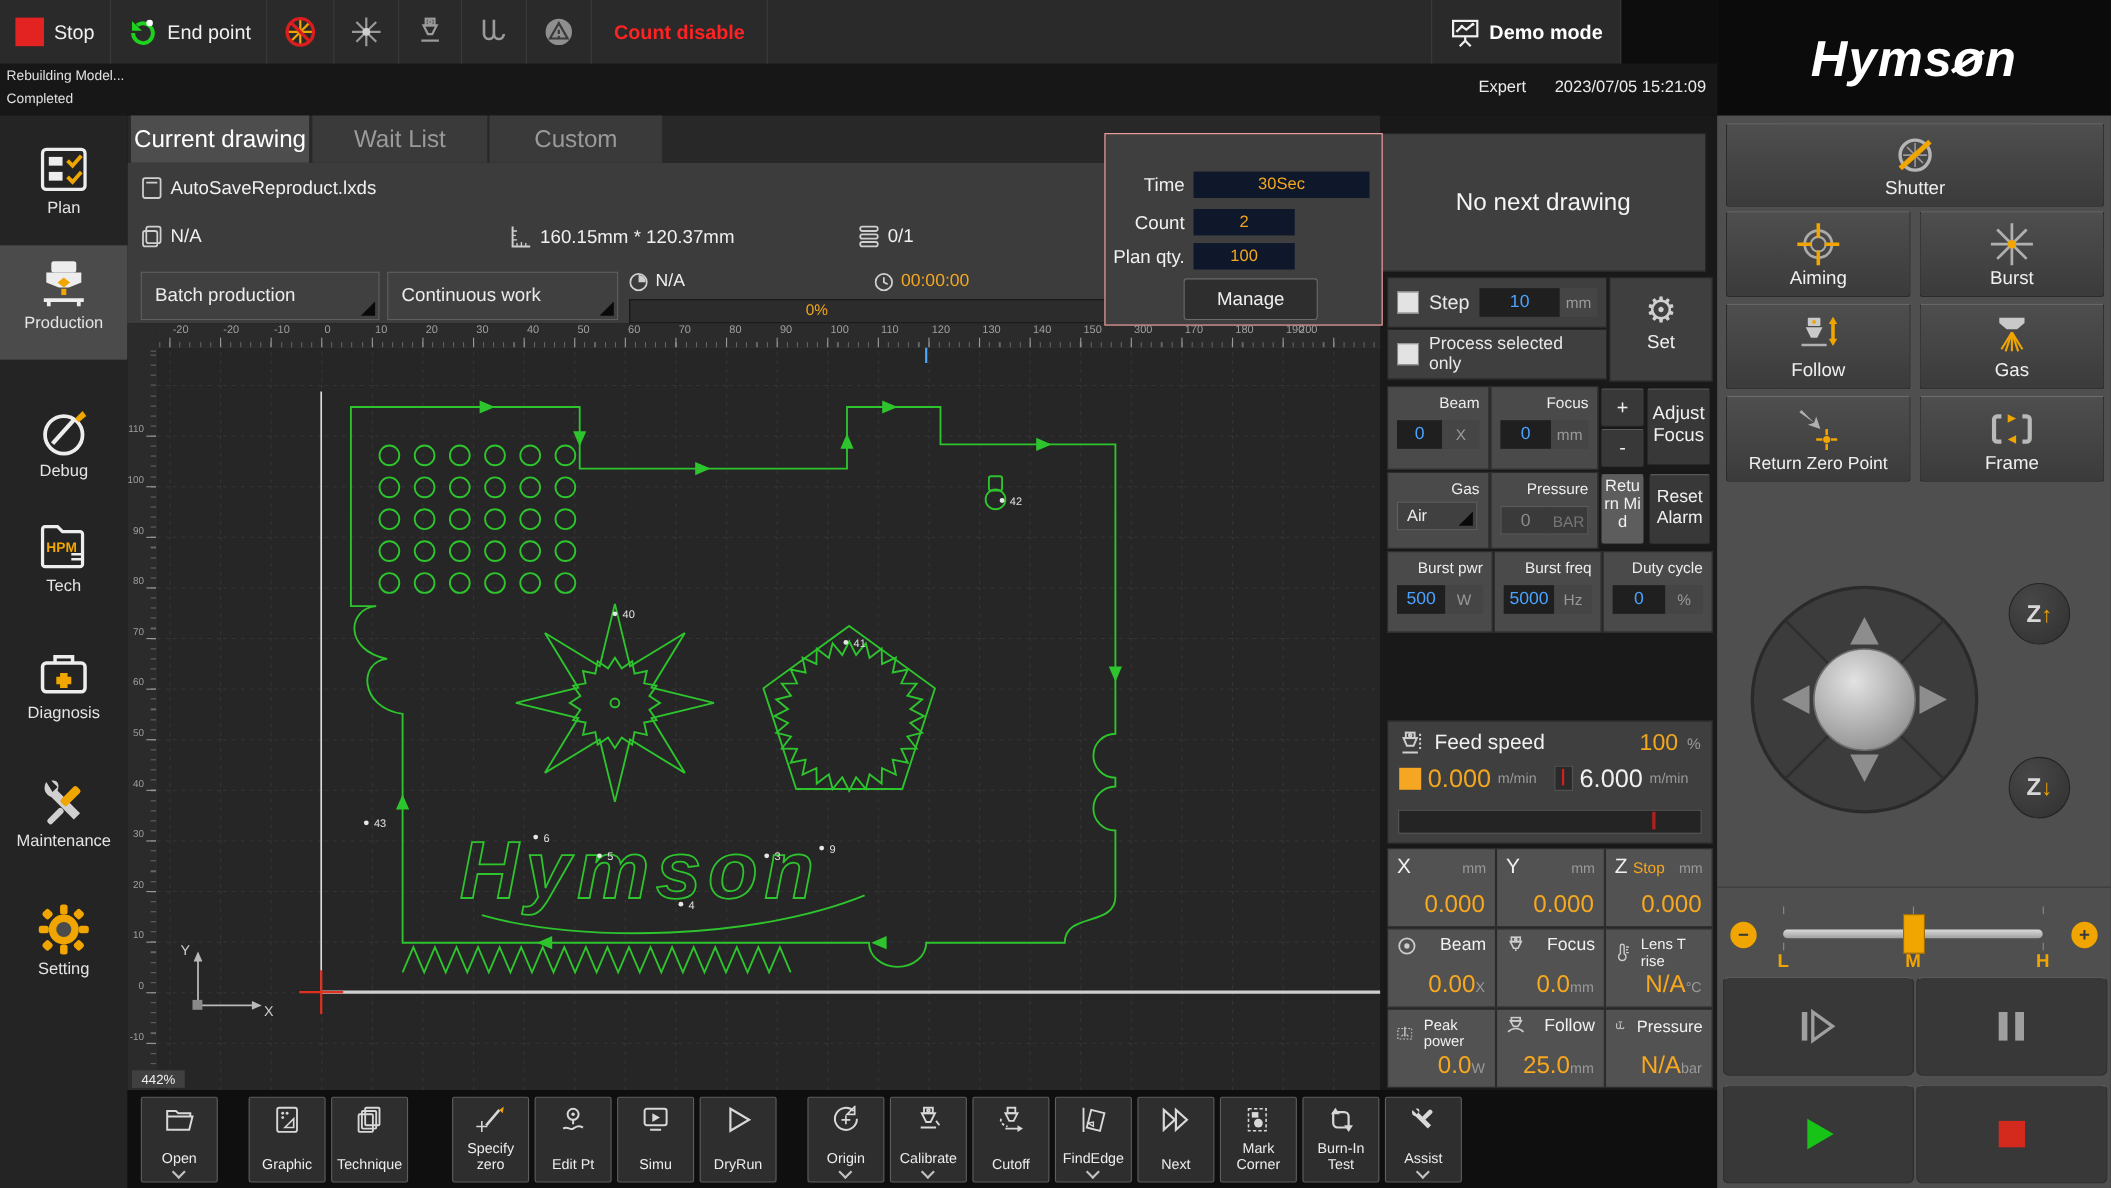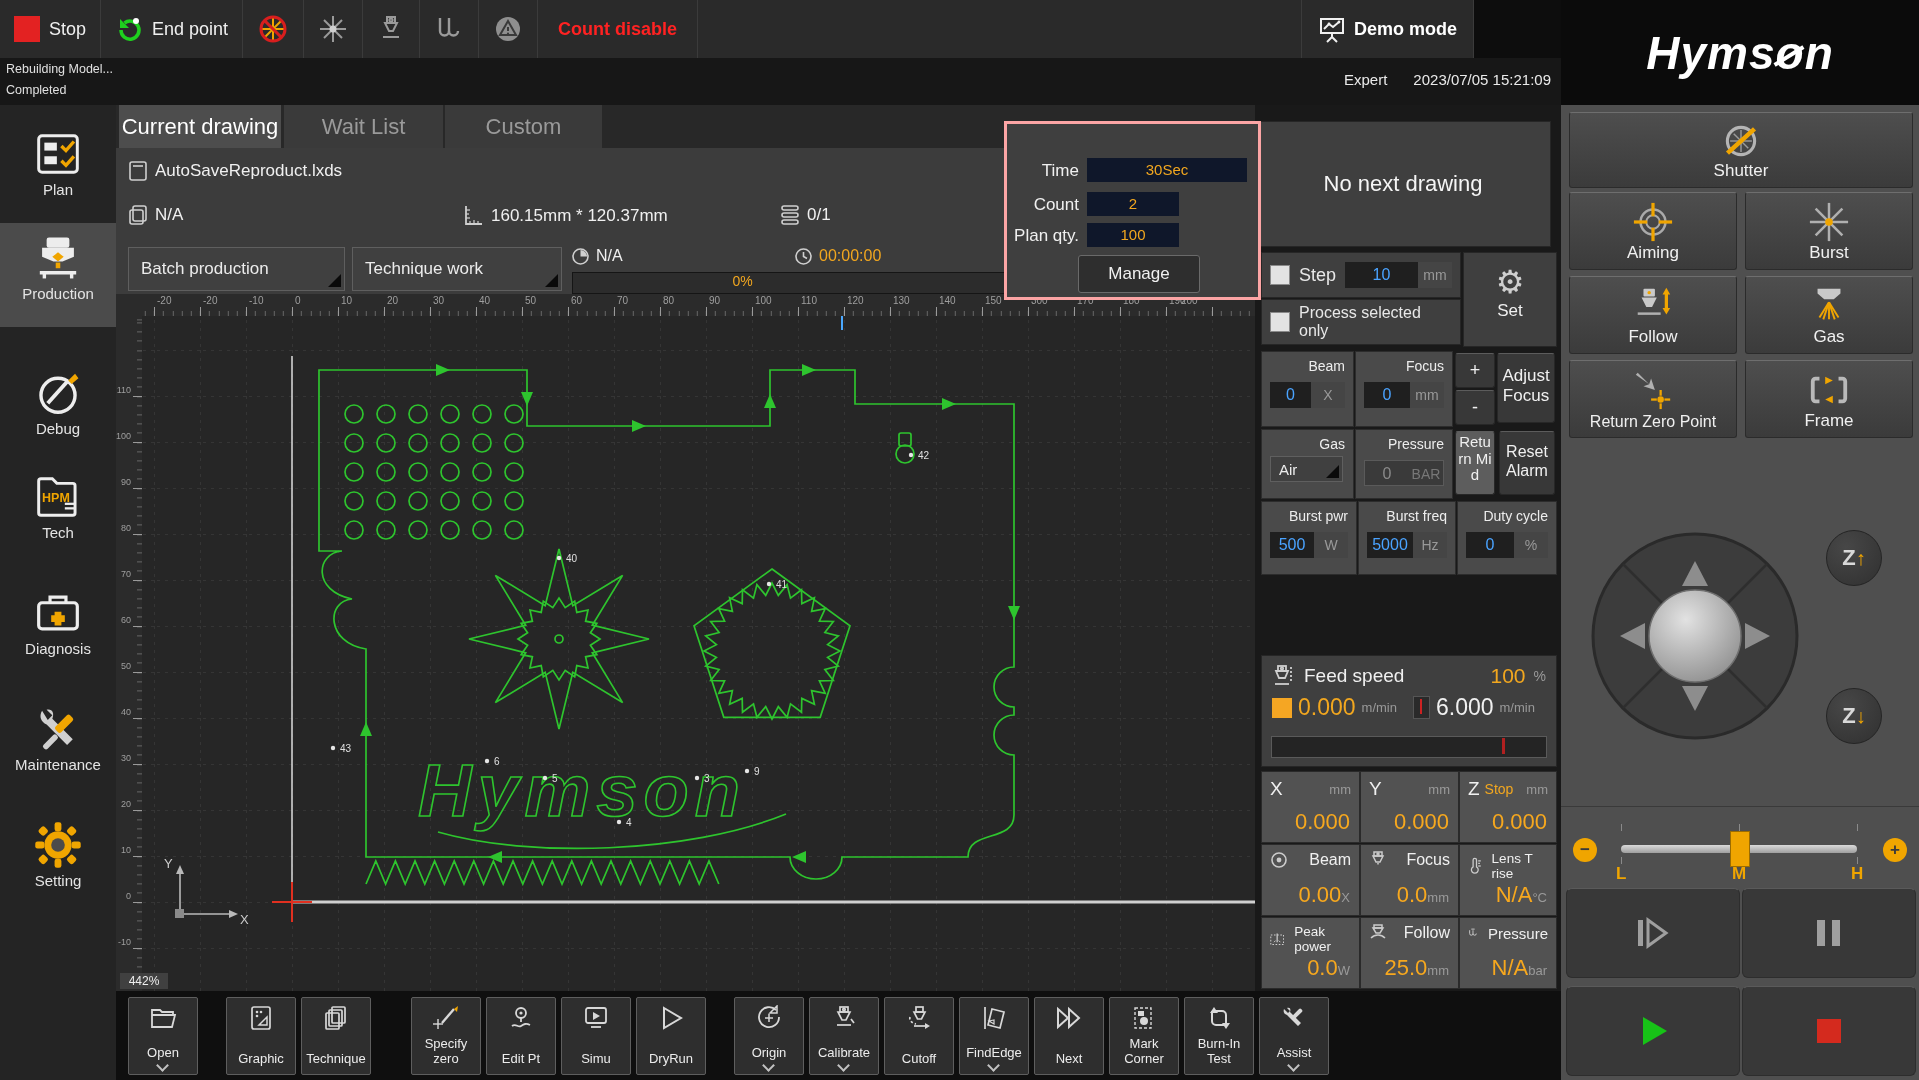--- a/index.html
+++ b/index.html
@@ -30,21 +30,21 @@
   .tab{position:absolute;top:0;height:43px;line-height:43px;text-align:center;font-size:22px;cursor:pointer}
   .tab.active{background:#4d4d4d;color:#fff}
   .tab.idle{background:#3a3a3a;color:#9a9a9a}
   
   #infopanel{left:116px;top:148px;width:1139px;height:146px;background:#3c3c3c}
   .inf-row{position:absolute;display:flex;align-items:center;gap:7px;font-size:17px;color:#f0f0f0}
   .dd{position:absolute;height:42px;background:#404040;border:1px solid #5f5f5f;color:#ececec;font-size:17px;line-height:42px;padding-left:12px;cursor:pointer}
   .dd::after{content:"";position:absolute;right:3px;bottom:3px;border-left:13px solid transparent;border-bottom:13px solid #0a0a0a}
   #pbar{position:absolute;left:456px;top:124px;width:638px;height:20px;background:#2c2c2c;border:1px solid #151515}
   #pbar .pt{position:absolute;left:25%;top:0;font-size:14px;color:#f2a71f}
-  #planpanel{left:1004px;top:121px;width:251px;height:173px;background:#3f3f3f;border:3px solid #fca5a5;z-index:5}
+  #planpanel{left:1004px;top:121px;width:251px;height:173px;background:#3f3f3f;border:1px solid #fca5a5;z-index:5}
   .pl-lab{position:absolute;width:72px;text-align:right;font-size:17px;color:#f0f0f0}
   .pl-box{position:absolute;left:80px;height:24px;background:#0f172a;color:#f2a71f;font-size:15px;text-align:center;line-height:24px}
   #manage-btn{position:absolute;left:71px;top:131px;width:120px;height:36px;background:#2e2e2e;border:1px solid #6a6a6a;border-radius:3px;color:#f0f0f0;font-size:17px;text-align:center;line-height:36px;cursor:pointer}
   
   #canvas{left:116px;top:294px;width:1139px;height:697px;background:#262626}
   #ruler-top{position:absolute;left:26px;top:0;width:1113px;height:22px;background:#2b2b2b;border-bottom:1px solid #3c3c3c;overflow:hidden}
   #ruler-left{position:absolute;left:0;top:22px;width:26px;height:675px;background:#2b2b2b;border-right:1px solid #3c3c3c;overflow:hidden}
   #rcorner{position:absolute;left:0;top:0;width:26px;height:22px;background:#2b2b2b}
   #ruler-top .tkv{position:absolute;bottom:0;width:1px;height:9px;background:#9a9a9a}
   #ruler-top .rlab{position:absolute;top:1px;font-size:10px;color:#9f9f9f}
@@ -310,21 +310,21 @@
       <svg width="20" height="22" viewBox="0 0 20 22">
           <g fill="none" stroke="#cfcfcf" stroke-width="1.6">
             <rect x="2" y="2" width="16" height="4" rx="2"></rect>
             <rect x="2" y="9" width="16" height="4" rx="2"></rect>
             <rect x="2" y="16" width="16" height="4" rx="2"></rect>
           </g>
         </svg>
       <span>0/1</span>
     </div>
     <div class="dd" style="left:12px;top:99px;width:203px">Batch production</div>
-    <div class="dd" style="left:236px;top:99px;width:196px">Technique work</div>
+    <div class="dd" style="left:236px;top:99px;width:196px">Continuous work</div>
     <div class="inf-row" style="left:456px;top:99px;font-size:16px">
       <svg width="17" height="17" viewBox="0 0 17 17">
           <circle cx="8.5" cy="8.5" r="7.5" fill="none" stroke="#cfcfcf" stroke-width="1.6"></circle>
           <path d="M8.5 8.5V2a6.5 6.5 0 0 1 6.5 6.5z" fill="#cfcfcf"></path>
         </svg>
       <span>N/A</span>
     </div>
     <div class="inf-row" style="left:679px;top:99px;font-size:16px;color:#f2a71f">
       <svg width="17" height="17" viewBox="0 0 17 17">
           <circle cx="8.5" cy="8.5" r="7.5" fill="none" stroke="#cfcfcf" stroke-width="1.6"></circle>

